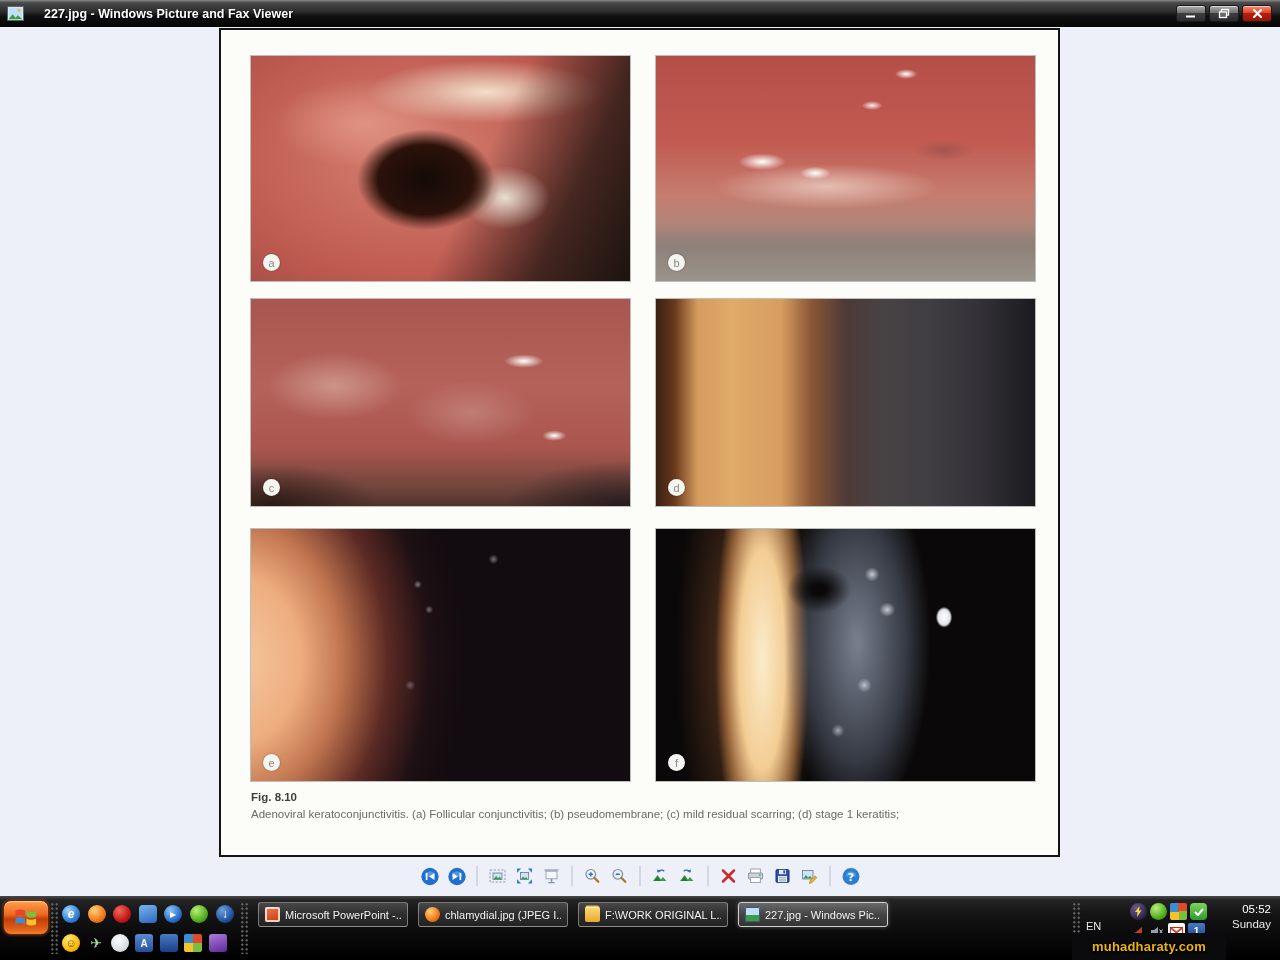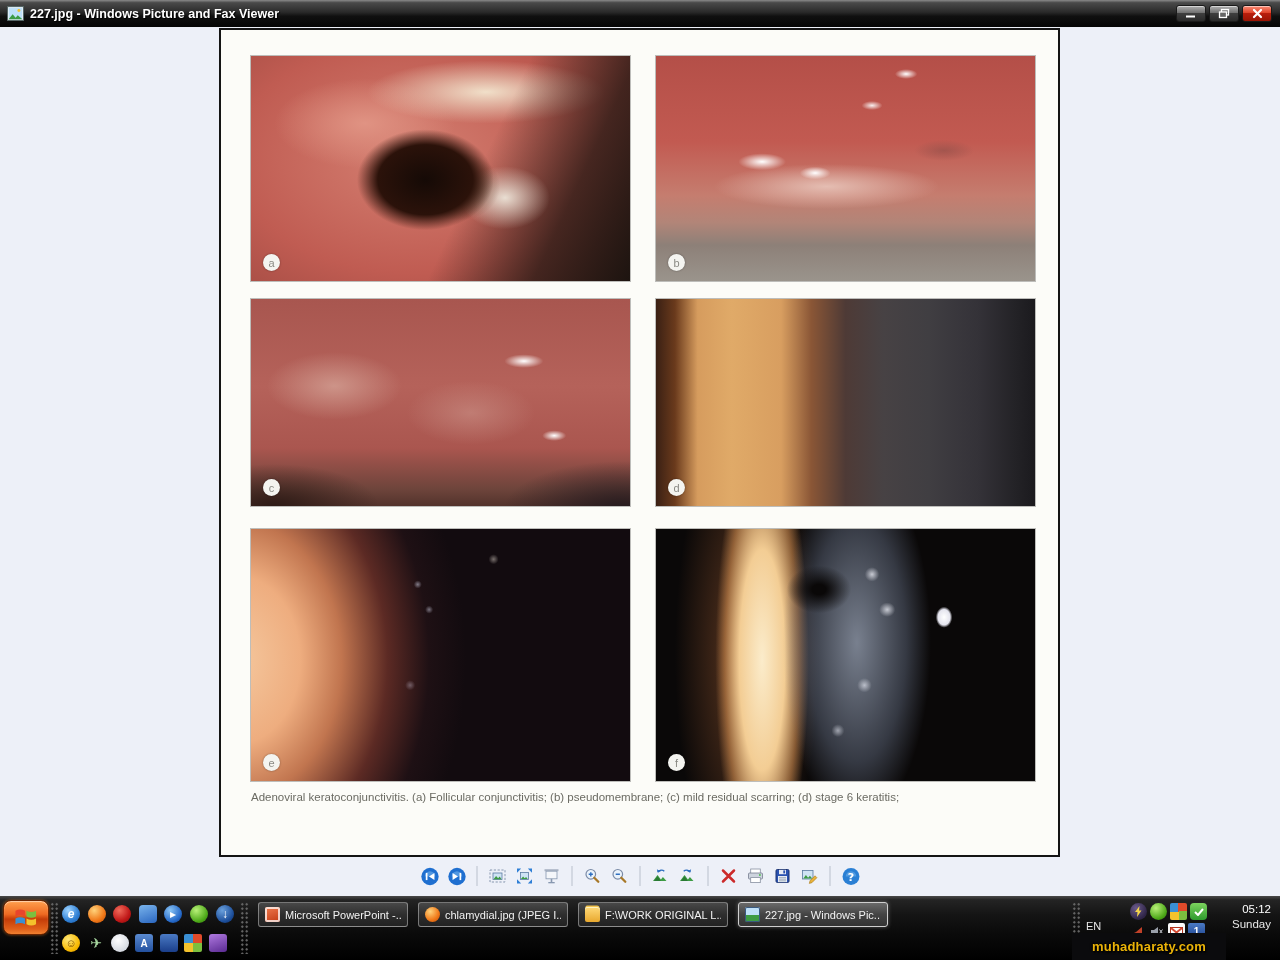--- a/index.html
+++ b/index.html
@@ -4,21 +4,21 @@
 <style>
   html,body{margin:0;padding:0;background:#000;}
   .screen{position:relative;width:1280px;height:960px;overflow:hidden;
     font-family:"Liberation Sans","DejaVu Sans",sans-serif;background:#edf0f8;}
 
   
   .titlebar{position:absolute;left:0;top:0;width:1280px;height:27px;
     background:linear-gradient(180deg,#8a8a8a 0%,#4a4a4a 10%,#2a2a2a 45%,#101010 60%,#050505 100%);
     border-bottom:1px solid #000;display:flex;align-items:center;}
   .app-icon{margin-left:7px;width:17px;height:17px;display:inline-flex;}
-  .title-text{color:#fff;font-size:12.5px;font-weight:bold;margin-left:6px;
+  .title-text{color:#fff;font-size:12.5px;font-weight:bold;margin-left:20px;
     text-shadow:1px 1px 1px #000;flex:1;white-space:nowrap;}
   .win-controls{display:flex;gap:3px;margin-right:8px;}
   .wc{width:30px;height:17px;border-radius:3px;border:1px solid #1a1a1a;
     display:inline-flex;align-items:center;justify-content:center;padding:0;cursor:default;
     background:linear-gradient(180deg,#b0b0b0 0%,#707070 45%,#3e3e3e 50%,#2a2a2a 100%);
     box-shadow:inset 0 1px 0 rgba(255,255,255,.5);}
   .wc.close{background:linear-gradient(180deg,#f98a74 0%,#e0442a 45%,#b81e0c 50%,#9a1404 100%);}
 
   
   .viewer{position:absolute;left:0;top:27px;width:1280px;height:869px;background:#edf0f8;}
@@ -201,21 +201,22 @@
       <div class="panel panel-d">
         <span class="plabel">d</span>
       </div>
       <div class="panel panel-e">
         <span class="plabel">e</span>
       </div>
       <div class="panel panel-f">
         <span class="plabel">f</span>
       </div>
       <div class="caption">
-        <div class="capline">Adenoviral keratoconjunctivitis. (a) Follicular conjunctivitis; (b) pseudomembrane; (c) mild residual scarring; (d) stage 6 keratitis;</div>
+        <div class="figno">Fig. 8.10</div>
+        <div class="capline">Adenoviral keratoconjunctivitis. (a) Follicular conjunctivitis; (b) pseudomembrane; (c) mild residual scarring; (d) stage 1 keratitis;</div>
       </div>
     </div>
 
     <div class="toolbar">
       <button class="tbtn">
         <svg width="19" height="19" viewBox="0 0 18 18">
             <circle cx="9" cy="9" r="8.2" fill="#1f6fd0"></circle>
             <path d="M4 9a5 5 0 0 1 10 0z" fill="#7ab8ee" opacity=".55"></path>
             <rect x="5" y="5.6" width="1.6" height="6.8" fill="#fff"></rect>
             <path d="M13.2 5.6L8 9l5.2 3.4z" fill="#fff"></path>
@@ -405,18 +406,18 @@
     </span>
     <span class="trico tr-mail">
       <svg width="13" height="10" viewBox="0 0 13 10">
           <rect x="0.5" y="0.5" width="12" height="9" fill="#fff" stroke="#b0341e"></rect>
           <path d="M1 1l5.5 4.5L12 1" fill="none" stroke="#d44830" stroke-width="2"></path>
         </svg>
     </span>
     <span class="trico tr-one">1</span>
   </div>
   <div class="clock">
-    <div class="time">05:12</div>
+    <div class="time">05:52</div>
     <div class="day">Sunday</div>
   </div>
 
   <div class="watermark">muhadharaty.com</div>
 </div>
 
 </body></html>

